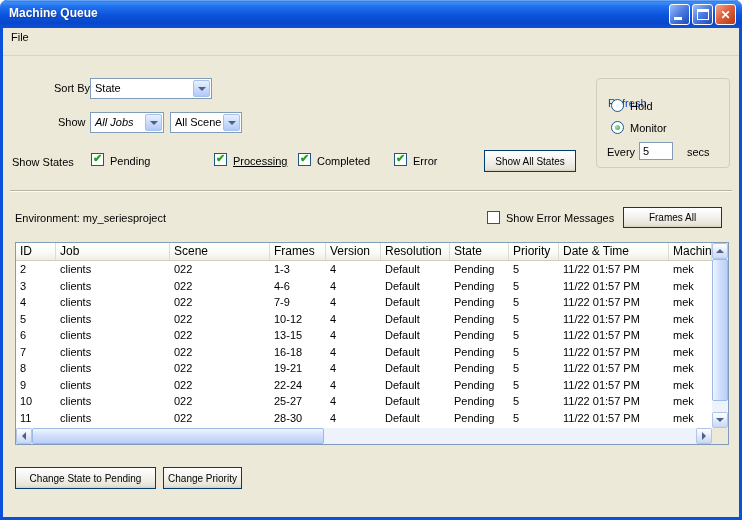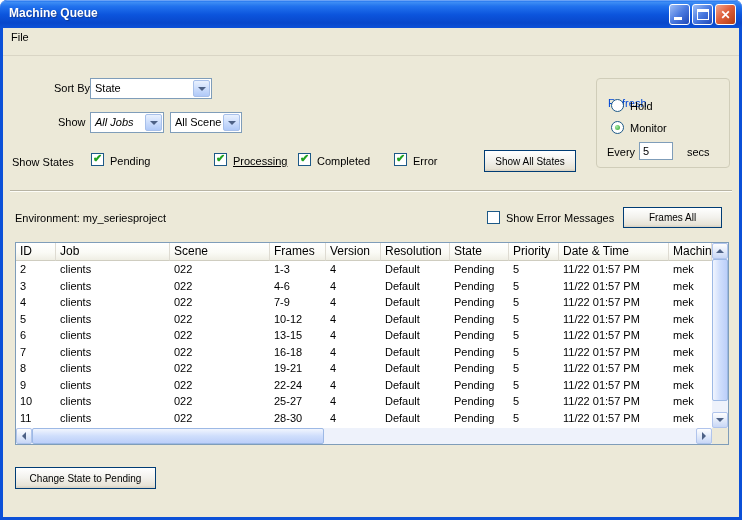--- a/index.html
+++ b/index.html
@@ -336,14 +336,15 @@
         </div>
       <div class="hthumb"></div>
       <div class="sb" style="right:0;top:0;">
           <span class="tri-r"></span>
         </div>
     </div>
     <div class="corner"></div>
   </div>
 
   <div class="xpbtn" style="left:15px;top:467px;width:141px;height:22px;">Change State to Pending</div>
+  <div class="xpbtn" style="left:163px;top:467px;width:79px;height:22px;">Change Priority</div>
 
 </div>
 
 </body></html>

